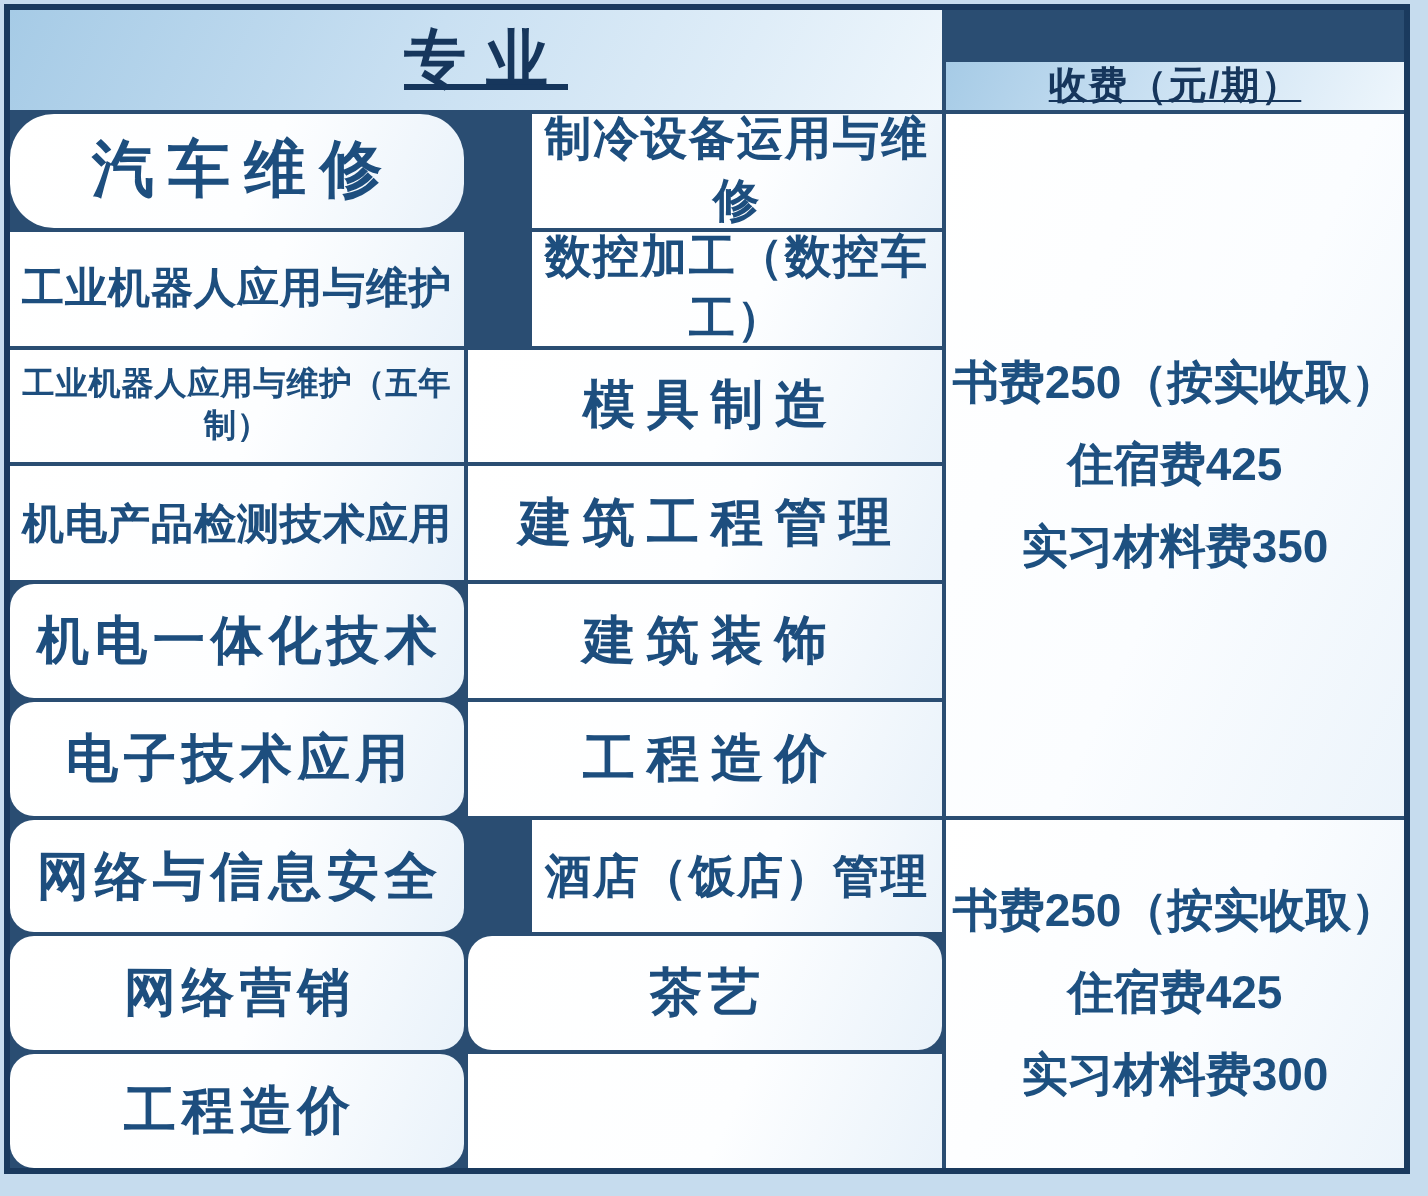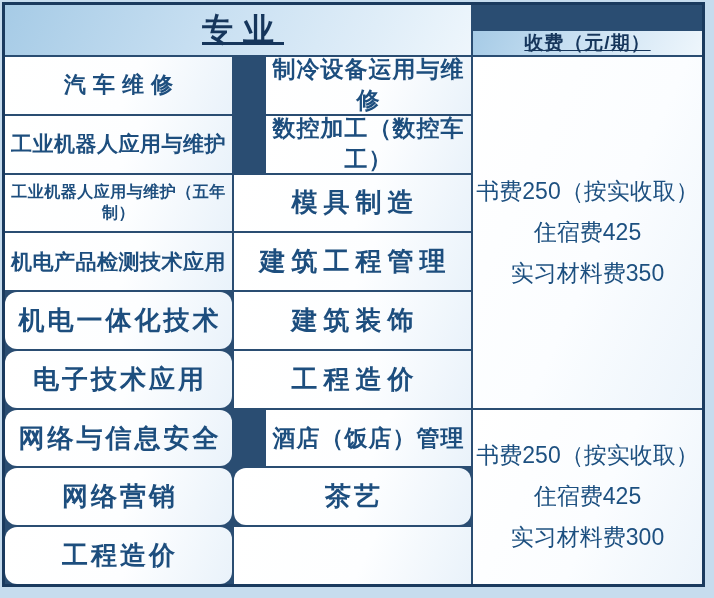--- a/index.html
+++ b/index.html
@@ -43,28 +43,28 @@
   .hdr-fee   { grid-column: 3; grid-row: 1; font-size: 19px; letter-spacing: 1px; margin-top: 26px; }
   .fee-block {
     grid-column: 3;
     display: flex;
     flex-direction: column;
     align-items: center;
     justify-content: center;
     background: linear-gradient(115deg, #ffffff 0%, #fbfdff 55%, #ecf4fb 100%);
     color: #1d5080;
     font-size: 23px;
-    font-weight: normal;
+    font-weight: bold;
     line-height: 41px;
     text-align: center;
   }
   .fee-1 { grid-row: 2 / 8; }
   .fee-2 { grid-row: 8 / 11; }
   
-  .sz-xl { font-size: 22px; letter-spacing: 7px; padding-left: 7px; }
+  .sz-xl { font-size: 31px; letter-spacing: 7px; padding-left: 7px; border-radius: 22px; }
   .sz-lg { font-size: 26px; letter-spacing: 6px; padding-left: 6px; }
   .sz-lg2{ font-size: 26px; letter-spacing: 3px; padding-left: 3px; border-radius: 12px; }
   .sz-md { font-size: 23px; letter-spacing: 1px; margin-left: 32px; }
   .sz-md2{ font-size: 21px; letter-spacing: 0.5px; }
   .sz-sm { font-size: 16px; letter-spacing: 0.5px; }
 </style>
 </head>
 <body>
 
 <div class="table-wrap">

